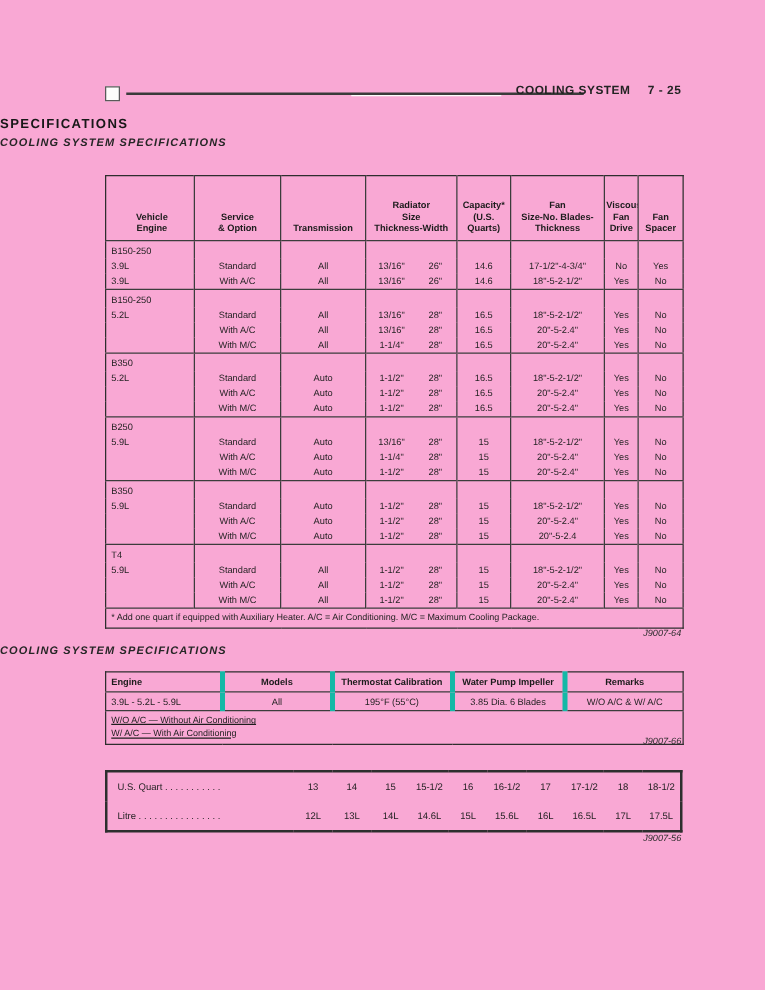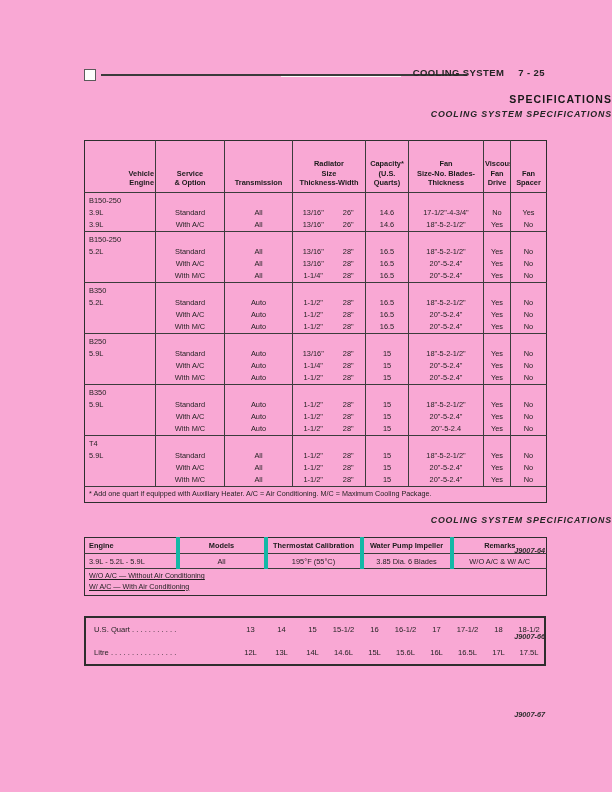--- a/index.html
+++ b/index.html
@@ -7,40 +7,40 @@
     position:relative; width:612px; height:792px; background:#f9a8d4;
     font-family:"Liberation Sans", sans-serif; color:#1e1e1e; overflow:hidden;
   }
   
   .hdr-box { position:absolute; left:84px; top:69px; width:10px; height:10px; border:1.5px solid #5a5a5a; background:#fdfdfb; }
   .hdr-rule { position:absolute; left:101px; top:74px; width:366px; height:2px; background:#3b3b3b; }
   .hdr-rule:after { content:""; position:absolute; left:180px; top:2px; width:120px; height:1px; background:#fdfdfb; }
   .hdr-text { position:absolute; right:67px; top:67px; font-size:9.5px; font-weight:bold; letter-spacing:.4px; color:#242424; white-space:nowrap; }
   .hdr-text .pgnum { margin-left:14px; }
   
-  .t-center { position:absolute; left:0; width:612px; text-align:right; }
+  .t-center { position:absolute; left:0; width:612px; text-align:left; }
   .title-main { top:93px; font-size:10.5px; font-weight:bold; letter-spacing:1.1px; color:#181818; }
   .title-sub  { top:109px; font-size:8.8px; font-weight:bold; font-style:italic; letter-spacing:.9px; color:#262626; }
   .title-sub2 { top:515px; font-size:8.8px; font-weight:bold; font-style:italic; letter-spacing:.9px; color:#262626; }
   .title-conv { top:598px; font-size:9.2px; font-weight:bold; font-style:italic; letter-spacing:1.2px; color:#262626; }
-  .figref { position:absolute; right:67px; font-size:7.3px; font-style:italic; font-weight:bold; color:#2c2c2c;margin-top:44px; }
+  .figref { position:absolute; right:67px; font-size:7.3px; font-style:italic; font-weight:normal; color:#2c2c2c; }
   .figref.f64 { top:502px; }
   .figref.f66 { top:588px; }
   .figref.f67 { top:666px; }
   
   table { border-collapse:collapse; table-layout:fixed; }
   .spec { position:absolute; left:84px; top:140px; width:462px; border:1.6px solid #2e2e2e; }
   .spec th, .spec td { border-left:1px solid #3c3c3c; overflow:hidden; }
   .spec th:first-child, .spec td:first-child { border-left:none; }
   .spec th {
     height:45px; vertical-align:bottom; text-align:center;
     font-size:7.4px; font-weight:bold; line-height:9.6px; padding:2px 1px 4px;
     border-bottom:1px solid #3c3c3c; color:#1c1c1c;
   }
-  .spec th.al { text-align:right; padding-left:4px;margin-left:16px; }
+  .spec th.al { text-align:center; padding-left:4px;margin-left:16px; }
   .spec td { font-size:7.4px; line-height:12px; padding:0 1px; text-align:center; vertical-align:top; color:#1f1f1f; }
   .spec td.al { text-align:left; padding-left:4px; }
   .spec tr.gstart td { border-top:1px solid #3c3c3c; padding-top:2px; }
   .spec .radwrap { display:flex; }
   .spec .radwrap span { display:block; }
   .spec .rt { width:55%; }
   .spec .rw { width:45%; }
   .spec td.fnote { font-size:7.2px; text-align:left; padding:3px 4px 4px; line-height:9px; border-top:1px solid #3c3c3c; }
   
   .thermo { position:absolute; left:84px; top:537px; width:462px; border:1.5px solid #2e2e2e; }
@@ -512,15 +512,15 @@
           <td>14.6L</td>
           <td>15L</td>
           <td>15.6L</td>
           <td>16L</td>
           <td>16.5L</td>
           <td>17L</td>
           <td>17.5L</td>
         </tr>
       </tbody>
   </table>
-  <div class="figref f67">J9007-67</div>
+  <div class="figref f67">J9007-56</div>
 
 </div>
 
 </body></html>

